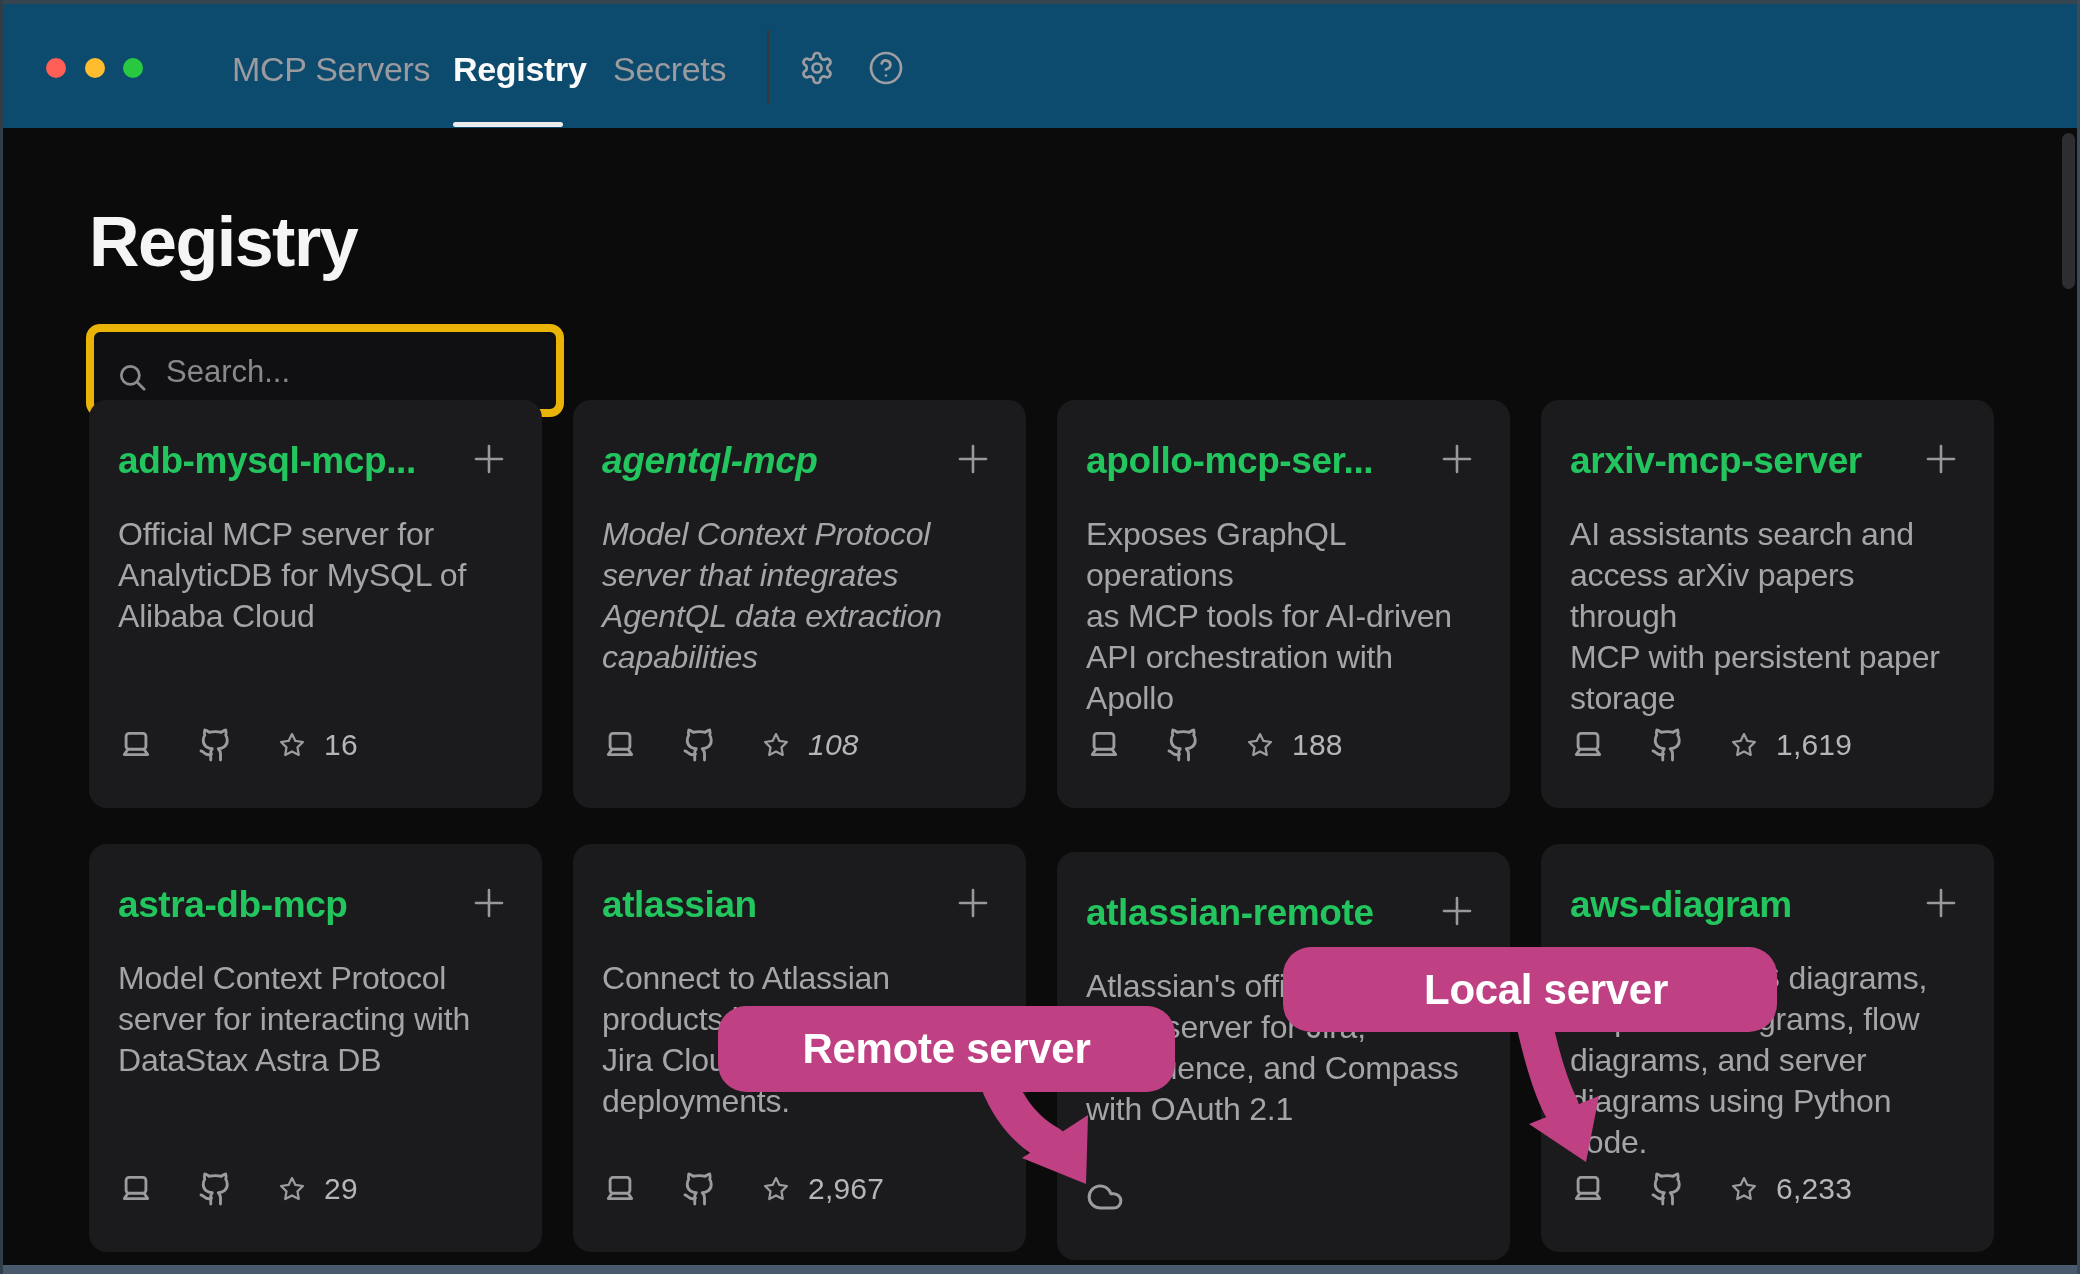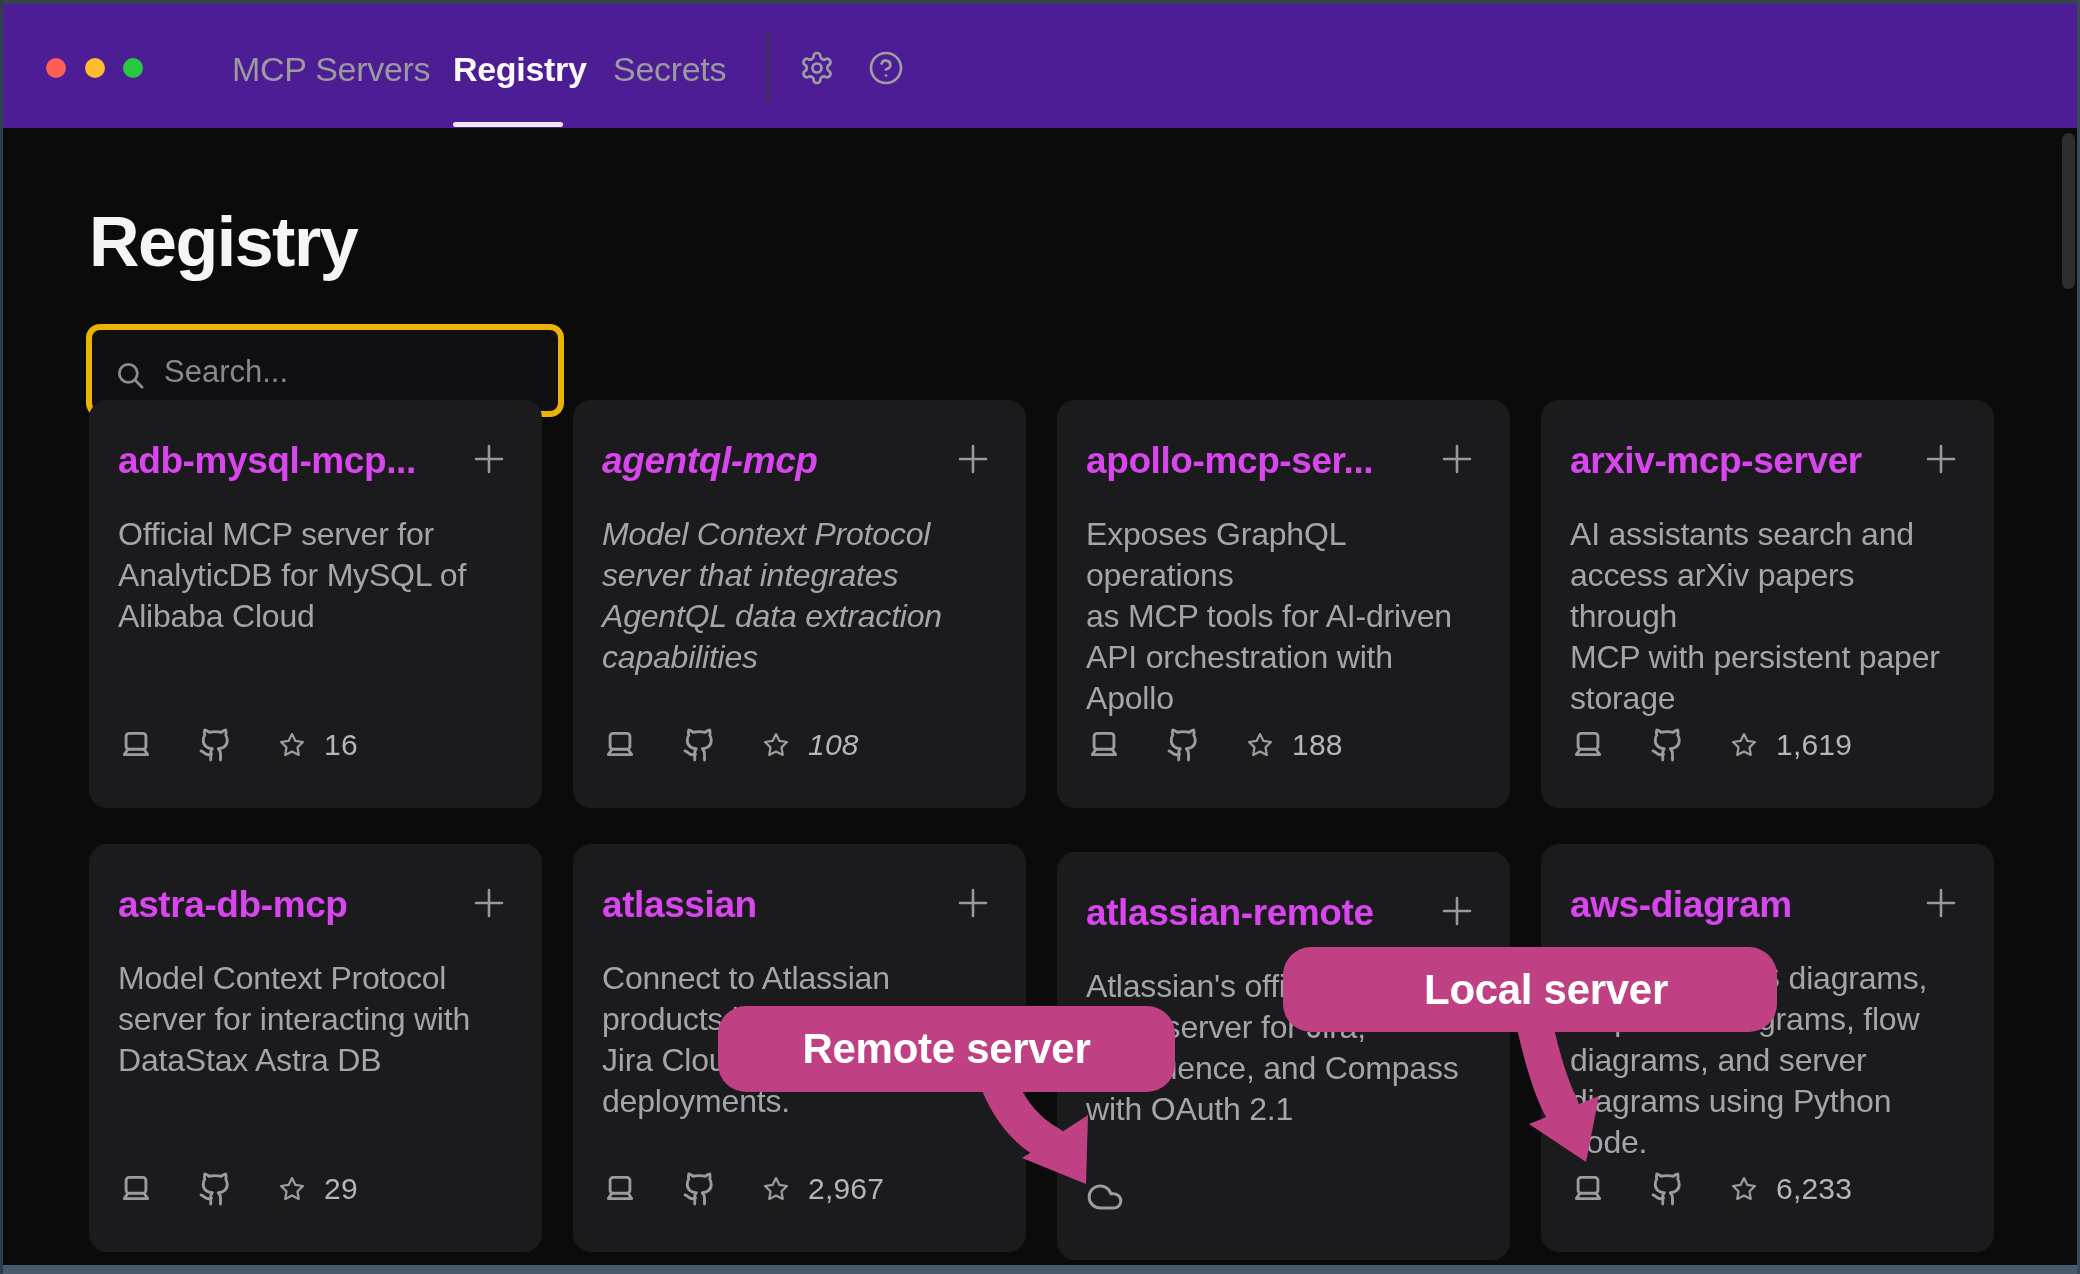--- a/index.html
+++ b/index.html
@@ -5,40 +5,40 @@
   html,body{margin:0;padding:0;background:#000;}
   #app{position:relative;width:2080px;height:1274px;background:#0b0b0c;overflow:hidden;
        font-family:"Liberation Sans","DejaVu Sans",sans-serif;-webkit-font-smoothing:antialiased;}
   
   .frame-top{position:absolute;left:0;top:0;width:100%;height:4px;background:#36444f;z-index:40;}
   .frame-bottom{position:absolute;left:0;bottom:0;width:100%;height:9px;background:#4a5a6e;z-index:40;}
   .frame-left{position:absolute;left:0;top:0;width:3px;height:100%;background:#303e49;z-index:40;}
   .frame-right{position:absolute;right:0;top:0;width:3px;height:100%;background:#3a4a58;z-index:40;}
 
   
-  .header{position:absolute;left:0;top:4px;width:100%;height:124px;background:#4c1d95;}
+  .header{position:absolute;left:0;top:4px;width:100%;height:124px;background:#0c4a6e;}
   .tl{position:absolute;top:54px;width:20px;height:20px;border-radius:50%;}
   .tab{position:absolute;top:46px;font-size:34px;color:#9b9b9f;font-weight:500;letter-spacing:-0.3px;cursor:default;}
   .tab.active{color:#fafafa;font-weight:700;}
   .tab-underline{position:absolute;top:118px;height:5px;background:#ececee;border-radius:3px;}
   .header-divider{position:absolute;left:767px;top:26px;width:2px;height:74px;background:#38383a;}
   .hicon{position:absolute;top:46px;}
 
   
   .page-title{position:absolute;left:89px;top:160px;font-size:70px;line-height:1;font-weight:700;color:#f5f5f6;letter-spacing:-1.5px;}
   .searchbox{position:absolute;left:86px;top:324px;width:478px;height:93px;box-sizing:border-box;
-             border:6px solid #eab308;border-radius:14px;background:#101012;}
+             border:8px solid #eab308;border-radius:14px;background:#101012;}
   .searchbox svg{position:absolute;left:22px;top:29px;}
   .searchbox input{position:absolute;left:70px;top:0;width:390px;height:100%;border:none;outline:none;background:transparent;
              font-family:inherit;font-size:31px;color:#d6d6da;}
   .searchbox input::placeholder{color:#88888d;}
 
   
   .card{position:absolute;width:453px;height:408px;background:#1b1b1d;border-radius:18px;box-sizing:border-box;}
-  .card-title{position:absolute;left:29px;top:40px;max-width:340px;font-size:37px;font-weight:700;color:#d946ef;
+  .card-title{position:absolute;left:29px;top:40px;max-width:340px;font-size:37px;font-weight:700;color:#22c55e;
               letter-spacing:-0.4px;white-space:nowrap;overflow:hidden;}
   .plus-btn{position:absolute;right:36px;top:42px;width:34px;height:34px;background:none;border:none;padding:0;cursor:pointer;}
   .desc{position:absolute;left:29px;top:114px;width:400px;font-size:32px;line-height:41px;color:#a5a5a9;letter-spacing:-0.2px;}
   .footer{position:absolute;left:29px;top:326px;height:38px;display:flex;align-items:center;gap:44px;}
   .count{font-size:30px;color:#b6b6ba;margin-left:-26px;letter-spacing:0.2px;}
 
   
   .pill{position:absolute;display:flex;align-items:center;justify-content:center;background:var(--accent,#c04183);
         border-radius:28px;color:#fff;font-size:42px;font-weight:700;letter-spacing:-0.3px;z-index:20;}
   #arrows{position:absolute;left:0;top:0;z-index:19;pointer-events:none;}

